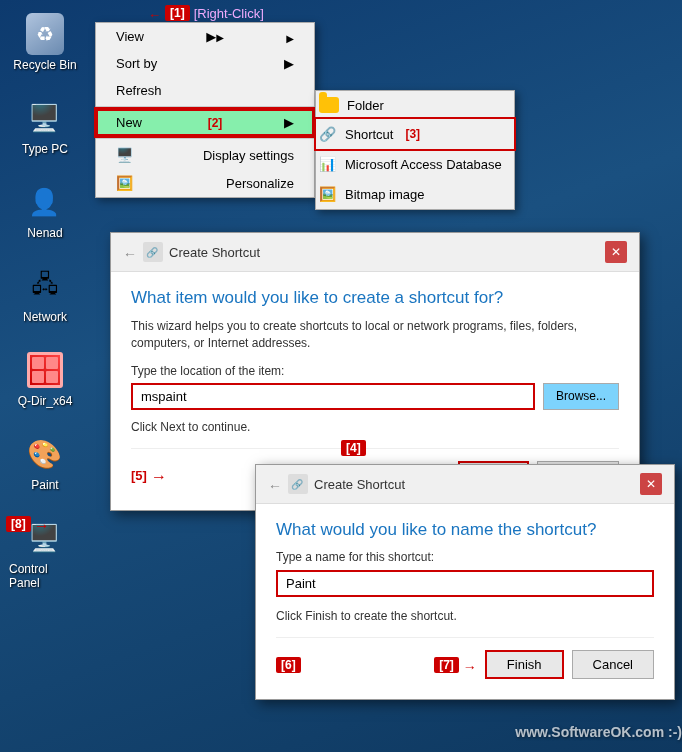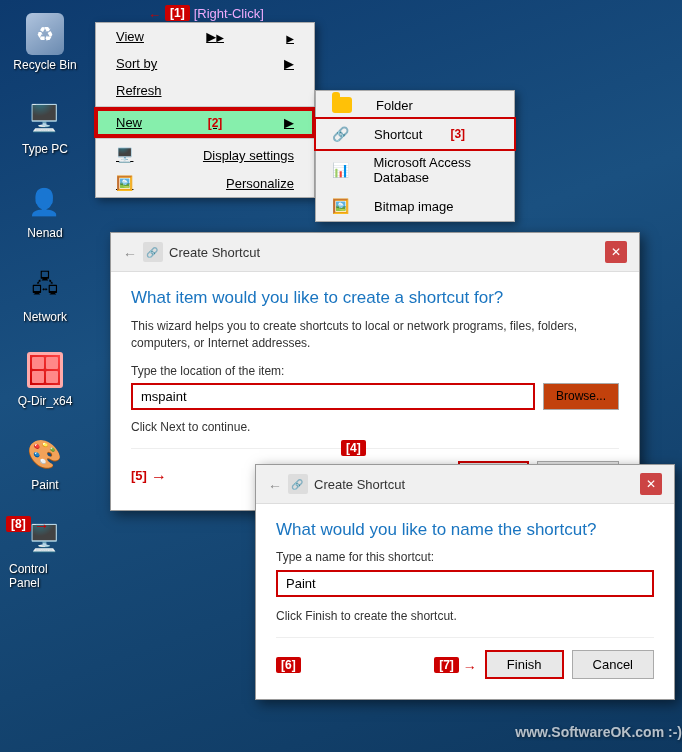--- a/index.html
+++ b/index.html
@@ -87,21 +87,20 @@
       font-size: 13px;
     }
 
     .context-menu-item {
       padding: 6px 20px;
       display: flex;
       align-items: flex-end;
       justify-content: space-between;
       cursor: pointer;
       color: #000;
-      text-decoration: underline;
     }
 
     .context-menu-divider {
       height: 1px;
       background: #ccc;
       margin: 2px 0;
     }
 
     .context-menu-item.highlighted {
       border: 2px solid #cc0000;
@@ -121,24 +120,24 @@
       left: 315px;
       background: #f0f0f0;
       border: 1px solid #aaa;
       box-shadow: 3px 3px 8px rgba(0,0,0,0.4);
       width: 200px;
       z-index: 101;
       font-size: 13px;
     }
 
     .submenu-item {
-      padding: 6px 16px;
-      display: flex;
-      align-items: center;
-      gap: 24px;
+      padding: 6px 3px;
+      display: flex;
+      align-items: center;
+      gap: 8px;
       cursor: pointer;
       color: #000;
     }
 
     .submenu-icon {
       width: 18px;
       height: 18px;
       display: flex;
       align-items: center;
       justify-content: center;
@@ -213,21 +212,21 @@
     .dialog-input {
       flex: 1;
       border: 2px solid #cc0000;
       padding: 4px 8px;
       font-size: 13px;
       outline: none;
     }
 
     .dialog-browse {
       padding: 4px 12px;
-      background: #c2410c;
+      background: #7dd3fc;
       border: 1px solid #aaa;
       cursor: pointer;
       font-size: 12px;
     }
 
     .dialog-hint {
       font-size: 12px;
       color: #333;
       margin-bottom: 14px;
     }

